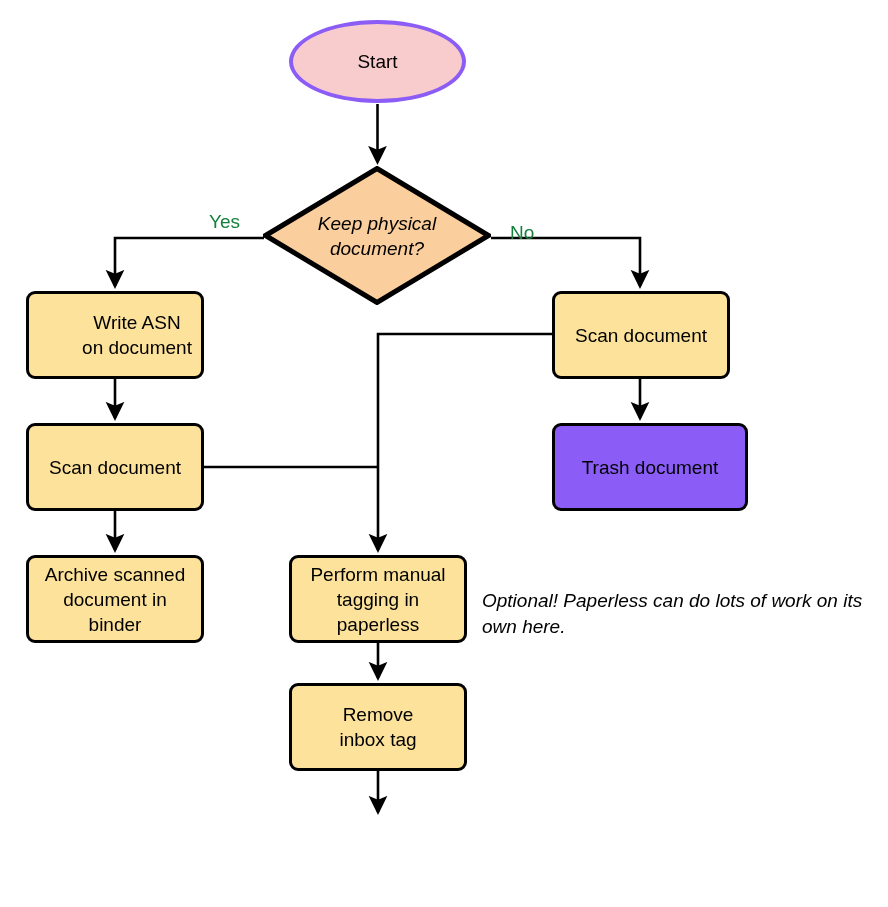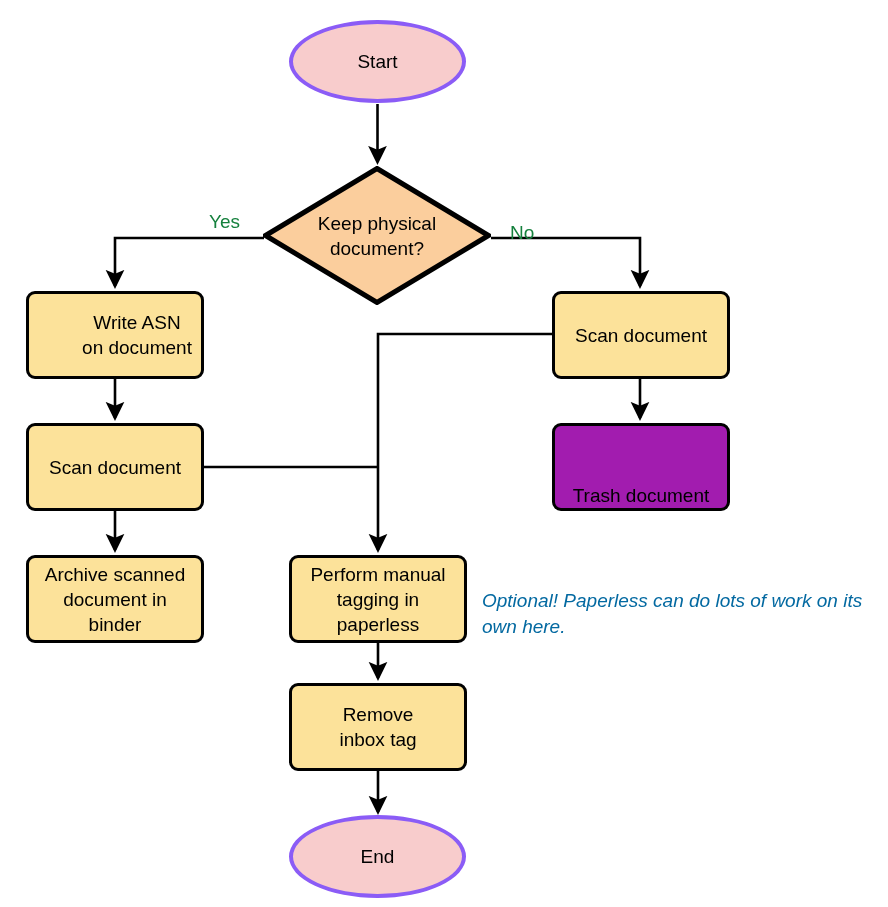--- a/index.html
+++ b/index.html
@@ -56,37 +56,38 @@
     position: absolute;
     left: 0;
     top: 0;
     width: 100%;
     height: 100%;
   }
   .node-decision .decision-label {
     position: relative;
     z-index: 1;
     padding: 0 10px;
+    font-style: italic;
   }
   .edge-label {
     position: absolute;
     font-family: Liberation Sans, sans-serif;
     font-size: 19px;
     line-height: 22px;
     color: #15803d;
     white-space: nowrap;
     z-index: 3;
   }
   .note {
     position: absolute;
     font-family: "Liberation Sans", sans-serif;
     font-style: italic;
     font-size: 19px;
     line-height: 26px;
-    color: #0369a1;
+    color: #000000;
     z-index: 3;
   }
   .node-label {
     display: block;
     white-space: pre-line;
   }
 </style>
 </head>
 <body>
 
@@ -147,34 +148,31 @@
   <div class="node node-process" style="left:26px; top:555px; width:178px; height:88px; background:#fce29a;">
     <span class="node-label">Archive scanned
 document in
 binder</span>
   </div>
 
   <div class="node node-process" style="left:552px; top:291px; width:178px; height:88px; background:#fce29a;">
     <span class="node-label">Scan document</span>
   </div>
 
-  <div class="node node-process" style="left:552px; top:423px; width:178px; height:88px; background:#a21caf;align-items:flex-end;">
+  <div class="node node-process" style="left:552px; top:423px; width:196px; height:88px; background:#8b5cf6;">
     <span class="node-label">Trash document</span>
   </div>
 
   <div class="node node-process" style="left:289px; top:683px; width:178px; height:88px; background:#fce29a;">
     <span class="node-label">Remove
 inbox tag</span>
   </div>
 
   <div class="node node-process" style="left:289px; top:555px; width:178px; height:88px; background:#fce29a;">
     <span class="node-label">Perform manual
 tagging in
 paperless</span>
   </div>
 
-  <div class="node node-terminator" style="left:289px; top:815px; width:177px; height:83px; background:#f8cccc;">
-    <span class="node-label">End</span>
-  </div>
 
   <div class="note" style="left:482px; top:588px; width:406px;">Optional! Paperless can do lots of work on its own here.</div>
 
 </div>
 
 </body></html>

